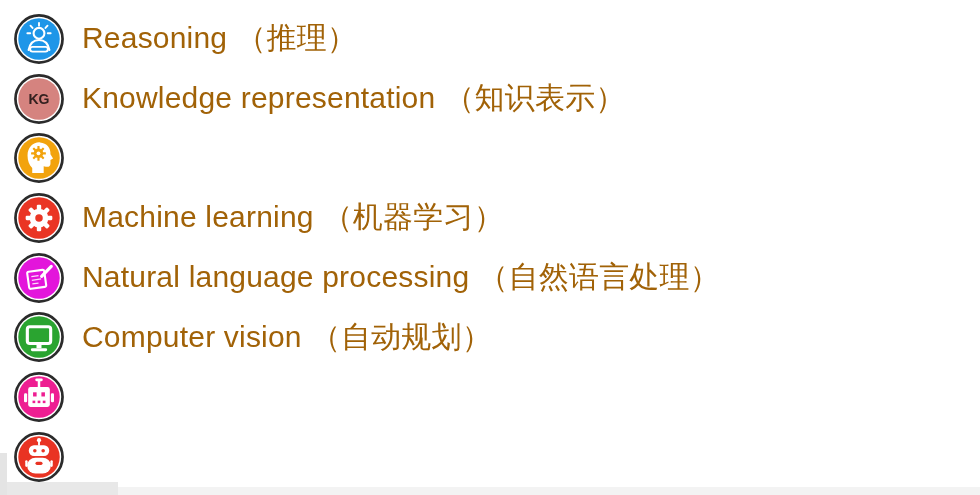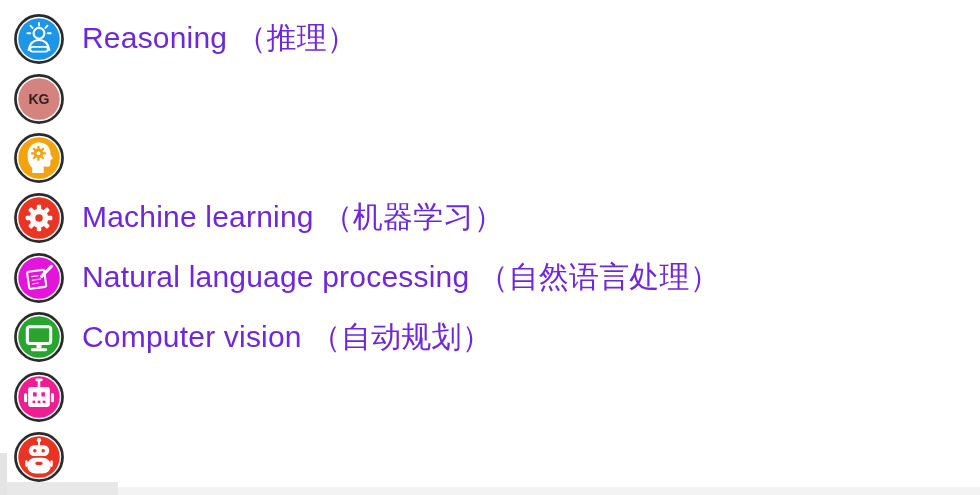--- a/index.html
+++ b/index.html
@@ -16,21 +16,21 @@
     display:flex;align-items:center;
     padding-left:14px;
   }
   .icon-wrap{
     width:50px;height:50px;flex:0 0 50px;
     display:flex;align-items:center;justify-content:flex-start;
   }
   .label{
     margin-left:18px;
     font-size:30px;
-    color:#6d28d9;
+    color:#a16207;
     letter-spacing:0.2px;
     white-space:nowrap;
   }
   .zh{margin-left:9px;}
   .edge{position:absolute;}
   .edge.bottom-strip{left:0;bottom:0;width:980px;height:8px;background:#f3f3f3;}
   .edge.corner-patch{left:0;bottom:0;width:118px;height:13px;background:#e8e8e8;}
   .edge.left-strip{left:0;bottom:0;width:7px;height:42px;background:#e4e4e4;}
 </style>
 </head>
@@ -54,20 +54,23 @@
   </div>
 
   <div class="row">
     <span class="icon-wrap">
         <svg width="50" height="50" viewBox="0 0 48 48">
           <circle cx="24" cy="24" r="22.6" fill="#ffffff" stroke="#2b2b2b" stroke-width="2.6"></circle>
           <circle cx="24" cy="24" r="19.9" fill="#d5837f"></circle>
           <text x="24" y="28.8" text-anchor="middle" font-family="Liberation Sans, sans-serif" font-size="13.5" font-weight="bold" fill="#33201f">KG</text>
         </svg>
       </span>
+    <span class="label">
+      <span class="en">Knowledge representation</span><span class="zh">（知识表示）</span>
+    </span>
   </div>
 
   <div class="row">
     <span class="icon-wrap">
         <svg width="50" height="50" viewBox="0 0 48 48">
           <circle cx="24" cy="24" r="22.6" fill="#ffffff" stroke="#2b2b2b" stroke-width="2.6"></circle>
           <circle cx="24" cy="24" r="19.9" fill="#f2a30d"></circle>
           <path d="M13 21.5 C13 13.5 19 8.5 25 9 C31.5 9.5 35.5 14.5 35 20.5 L37.5 24.5 L35 25.8 L35 29.5 C35 32 33 33 30.5 32.3 L28.5 31.8 L28.5 38.5 L17.5 38.5 L17.5 33.5 C14.5 30.5 13 26.5 13 21.5 Z" fill="#fff"></path>
           <rect x="22.45" y="12.4" width="2.1" height="3" rx="0.5" fill="#f2a30d" transform="rotate(0 23.5 19.5)"></rect>
           <rect x="22.45" y="12.4" width="2.1" height="3" rx="0.5" fill="#f2a30d" transform="rotate(45 23.5 19.5)"></rect>

